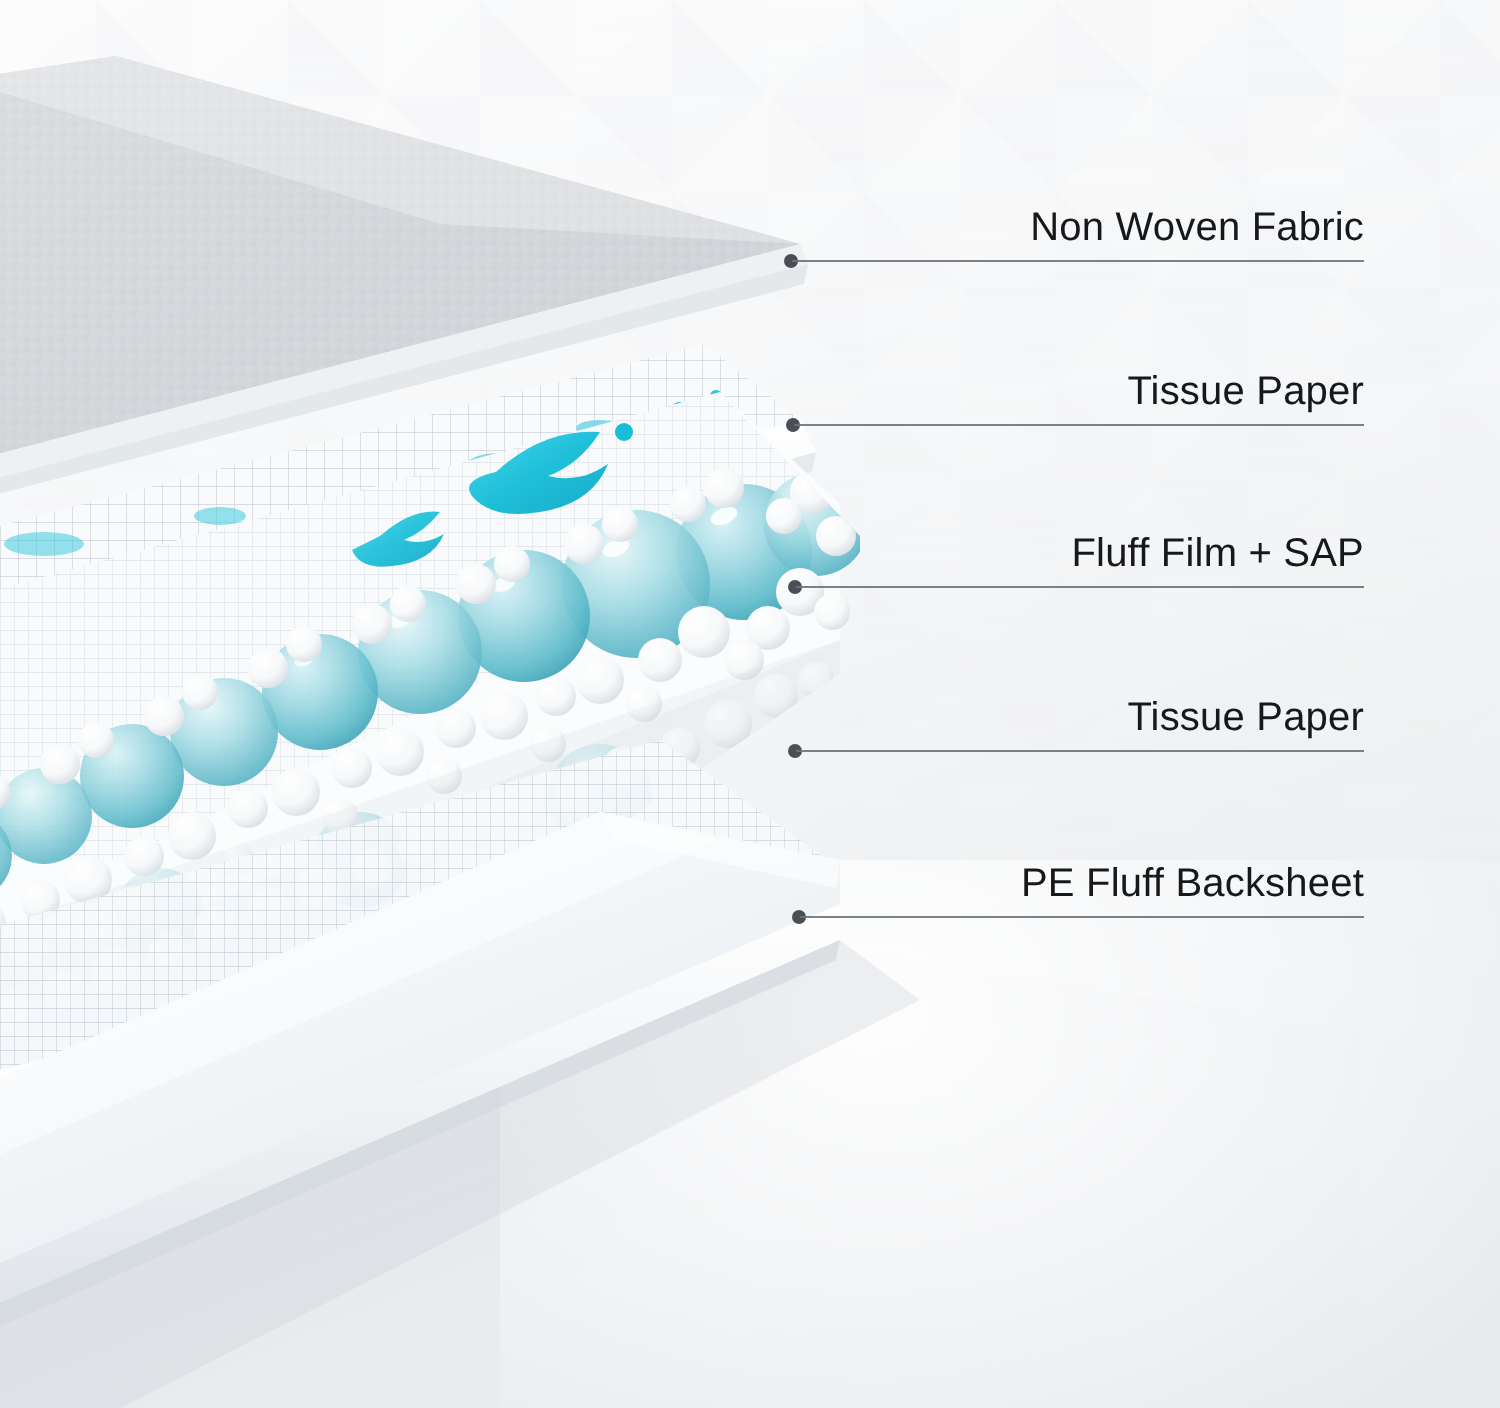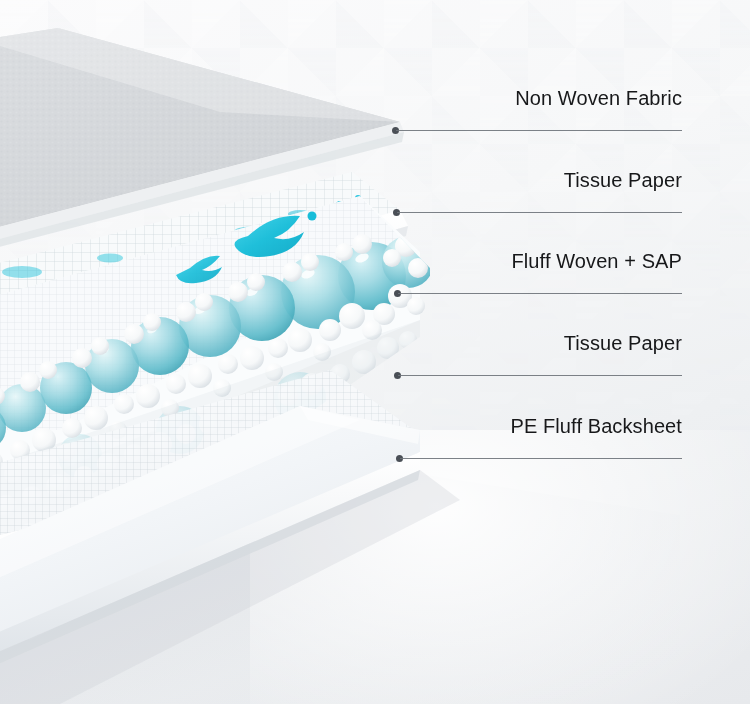--- a/index.html
+++ b/index.html
@@ -44,21 +44,21 @@
   .callouts{position:absolute;left:0;top:0;width:750px;height:704px;}
   .callout{position:absolute;height:0;}
   .callout .dot{
     position:absolute;left:0;top:-3.5px;width:7px;height:7px;border-radius:50%;
     background:#4a4f56;
   }
   .callout .lead{
     position:absolute;left:4px;top:0;height:1px;background:#6e737a;opacity:.9;
   }
   .callout .txt{
-    position:absolute;right:0;bottom:20px;
+    position:absolute;right:0;bottom:4px;
     color:#17181a;font-size:20px;letter-spacing:.1px;white-space:nowrap;
     margin-top:21px;
   }
 </style>
 </head>
 <body>
 
 <div id="stage">
 
   <div class="watermark"></div>
@@ -333,21 +333,21 @@
 
     <div class="callout" style="left:393px;top:212px;">
       <span class="dot"></span>
       <span class="lead" style="width:285px;"></span>
       <span class="txt" style="right:-289px;">Tissue Paper</span>
     </div>
 
     <div class="callout" style="left:394px;top:293px;">
       <span class="dot"></span>
       <span class="lead" style="width:284px;"></span>
-      <span class="txt" style="right:-288px;">Fluff Woven + SAP</span>
+      <span class="txt" style="right:-288px;">Fluff Film + SAP</span>
     </div>
 
     <div class="callout" style="left:394px;top:375px;">
       <span class="dot"></span>
       <span class="lead" style="width:284px;"></span>
       <span class="txt" style="right:-288px;">Tissue Paper</span>
     </div>
 
     <div class="callout" style="left:396px;top:458px;">
       <span class="dot"></span>

